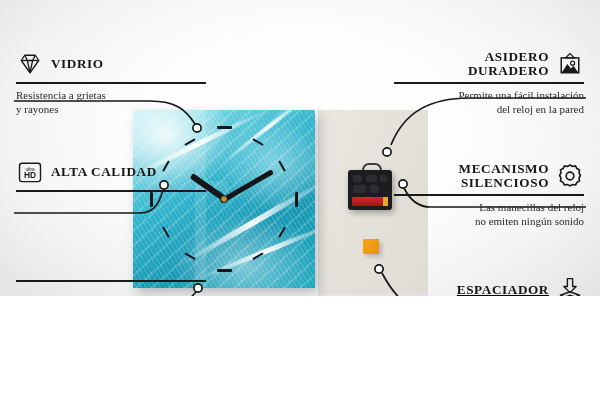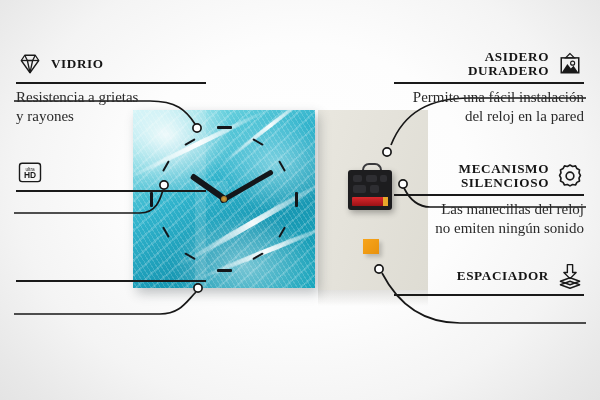--- a/index.html
+++ b/index.html
@@ -2,55 +2,55 @@
 <html><head>
 <meta charset="utf-8">
 <style>
   html,body{margin:0;padding:0;}
   body{
     width:600px;height:400px;overflow:hidden;
     font-family:"Liberation Serif",serif;
     background:#ffffff;
   }
   #stage{
-    position:relative;width:600px;height:400px;overflow:hidden;
+    position:relative;width:600px;height:296px;overflow:hidden;
     background:
       radial-gradient(ellipse 70% 85% at 50% 45%, #ffffff 0%, #fdfdfd 40%, #f4f4f4 68%, #e8e8e8 88%, #e2e2e2 100%);
   }
   
   .feat{position:absolute;width:190px;}
   .feat .head{display:flex;align-items:center;gap:7px;}
   .feat.left .head{justify-content:flex-start;}
   .feat.right .head{justify-content:flex-end;}
   .titles{display:flex;flex-direction:column;line-height:1.04;}
   .t1,.t2{
     font-family:"Liberation Serif",serif;
     font-weight:bold;font-size:13.2px;letter-spacing:.6px;
     color:#151515;white-space:nowrap;
   }
   .feat.left .t1,.feat.left .t2{text-align:left;}
   .feat.right .t1,.feat.right .t2{text-align:right;}
   .rule{height:1.6px;background:#1a1a1a;margin-top:4px;width:100%;}
   .desc{
     font-family:"Liberation Serif",serif;
-    font-size:15px;color:#2a2a2a;line-height:1.32;margin-top:4px;
+    font-size:11px;color:#2a2a2a;line-height:1.32;margin-top:4px;
     white-space:pre-line;
   }
   .feat.left .desc{text-align:left;}
   .feat.right .desc{text-align:right;}
   .ico{width:28px;height:28px;flex:0 0 28px;display:block;}
   .ico svg{display:block;width:28px;height:28px;}
 
   
   #f-vidrio   {left:16px;  top:50px;}
   #f-impresion{left:16px;  top:158px;}
   #f-bordes   {left:16px;  top:276px;}
   #f-asidero  {left:394px; top:50px;}
   #f-mecanismo{left:394px; top:162px;}
-  #f-espaciador{left:394px;top:262px;}
+  #f-espaciador{left:394px;top:276px;text-decoration:underline;}
 
   
   #wires{position:absolute;left:0;top:0;width:600px;height:400px;pointer-events:none;}
 
   
   #wallpanel{
     position:absolute;left:318px;top:110px;width:110px;height:180px;
     background:linear-gradient(110deg,#e9e7df 0%,#e4e2da 45%,#dedcd3 100%);
   }
   #wallpanel:after{
@@ -200,20 +200,21 @@
   <div class="feat left" id="f-impresion">
     <div class="head">
       <span class="ico">
         <svg viewBox="0 0 32 32">
           <rect x="4" y="6" width="24" height="21" rx="3" fill="none" stroke="#1a1a1a" stroke-width="1.6"></rect>
           <text x="16" y="14.6" font-family="Liberation Sans, sans-serif" font-size="5.4" text-anchor="middle" fill="#1a1a1a">ultra</text>
           <text x="16" y="23.4" font-family="Liberation Sans, sans-serif" font-size="9.6" font-weight="bold" text-anchor="middle" fill="#1a1a1a">HD</text>
         </svg>
       </span>
       <span class="titles">
+        <span class="t2">ALTA CALIDAD</span>
       </span>
     </div>
     <div class="rule"></div>
   </div>
 
   <div class="feat left" id="f-bordes">
     <div class="rule"></div>
   </div>
 
   <div class="feat right" id="f-mecanismo">

